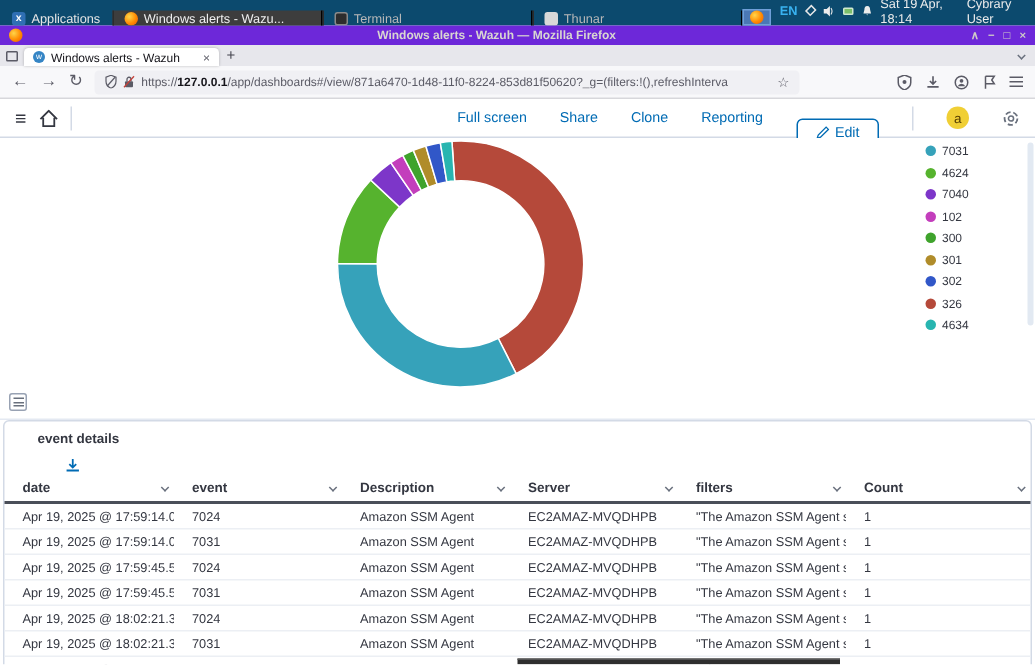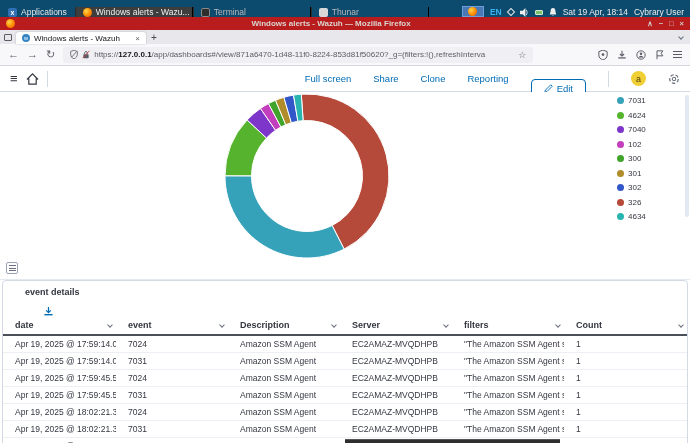--- a/index.html
+++ b/index.html
@@ -5,36 +5,36 @@
   * { margin:0; padding:0; box-sizing:border-box; }
   html,body { width:690px; height:443px; overflow:hidden; }
   body { font-family:"Liberation Sans", sans-serif; background:#fff; }
   .screen { position:relative; width:690px; height:443px; background:#fff; overflow:hidden; }
 
   
   .taskbar { height:17px; background:#0c4a6e; display:flex; align-items:flex-end; color:#c9c9c9; font-size:8.5px; }
   .apps { display:flex; align-items:center; gap:4px; padding:0 8px; color:#e6e6e6; }
   .xlogo { width:9px; height:9px; background:#2f6fb4; border-radius:2px; color:#fff; font-size:7px; line-height:9px; text-align:center; font-weight:bold; }
   .winbtns { display:flex; flex:1; align-items:stretch; }
-  .winbtn { display:flex; align-items:center; gap:4px; padding:0 7px; width:118px; border-left:1px solid #2c2c2c; border-right:1px solid #000; color:#b9b9b9; overflow:hidden; white-space:nowrap; }
+  .winbtn { display:flex; align-items:center; gap:4px; padding:0 7px; width:140px; border-left:1px solid #2c2c2c; border-right:1px solid #000; color:#b9b9b9; overflow:hidden; white-space:nowrap; }
   .winbtn.active { background:#3d3d3d; color:#f0f0f0; }
   .wicon { width:9px; height:9px; display:inline-block; flex:0 0 auto; }
   .firefox-ico { background:radial-gradient(circle at 35% 35%, #ffd54a, #ff8a00 55%, #e8540e); border-radius:50%; }
   .terminal-ico { background:#2d2d2d; border:1px solid #8a8a8a; border-radius:2px; }
   .thunar-ico { background:#d8d8d8; border-radius:2px; }
   .updater-ico { background:#e95420; border-radius:50%; }
   .fflaunch { width:22px; background:#4a78b5; display:flex; align-items:center; justify-content:center; border:1px solid #6f9fd8; }
   .tray { display:flex; align-items:center; gap:6px; padding:0 6px; color:#ececec; }
   .lang { color:#39b2f0; font-weight:bold; }
   .diamond { width:6px; height:6px; border:1px solid #e8e8e8; transform:rotate(45deg); display:inline-block; }
   .batt { width:8px; height:5px; border:1px solid #cfe8cf; background:#7bbf6a; display:inline-block; border-radius:1px; }
   .tray svg { display:block; }
 
   
-  .titlebar { height:13px; background:#b91c1c; color:#d9d6d1; font-size:8px; font-weight:bold; display:flex; align-items:center; padding:0 6px; }
+  .titlebar { height:13px; background:#6d28d9; color:#d9d6d1; font-size:8px; font-weight:bold; display:flex; align-items:center; padding:0 6px; }
   .titlebar .t-title { flex:1; text-align:center; }
   .t-controls { display:flex; gap:6px; font-size:7.5px; color:#cfccc7; }
   .t-ffico { width:9px; height:9px; border-radius:50%; background:radial-gradient(circle at 35% 35%, #ffd54a, #ff8a00 55%, #e8540e); }
 
   
   .tabbar { height:14px; background:#e7e7ec; display:flex; align-items:stretch; font-size:8px; color:#15141a; }
   .fxview { width:16px; display:flex; align-items:center; justify-content:center; }
   .fxview .sq { width:8px; height:7px; border:1px solid #5b5b66; border-radius:1px; }
   .tab { display:flex; align-items:center; gap:4px; background:#fff; border-radius:3px 3px 0 0; margin-top:2px; padding:0 6px; width:130px; box-shadow:0 0 2px rgba(0,0,0,.25); }
   .tab .fav { width:8px; height:8px; border-radius:50%; background:#3585c5; color:#fff; font-size:5.5px; line-height:8px; text-align:center; flex:0 0 auto; }

